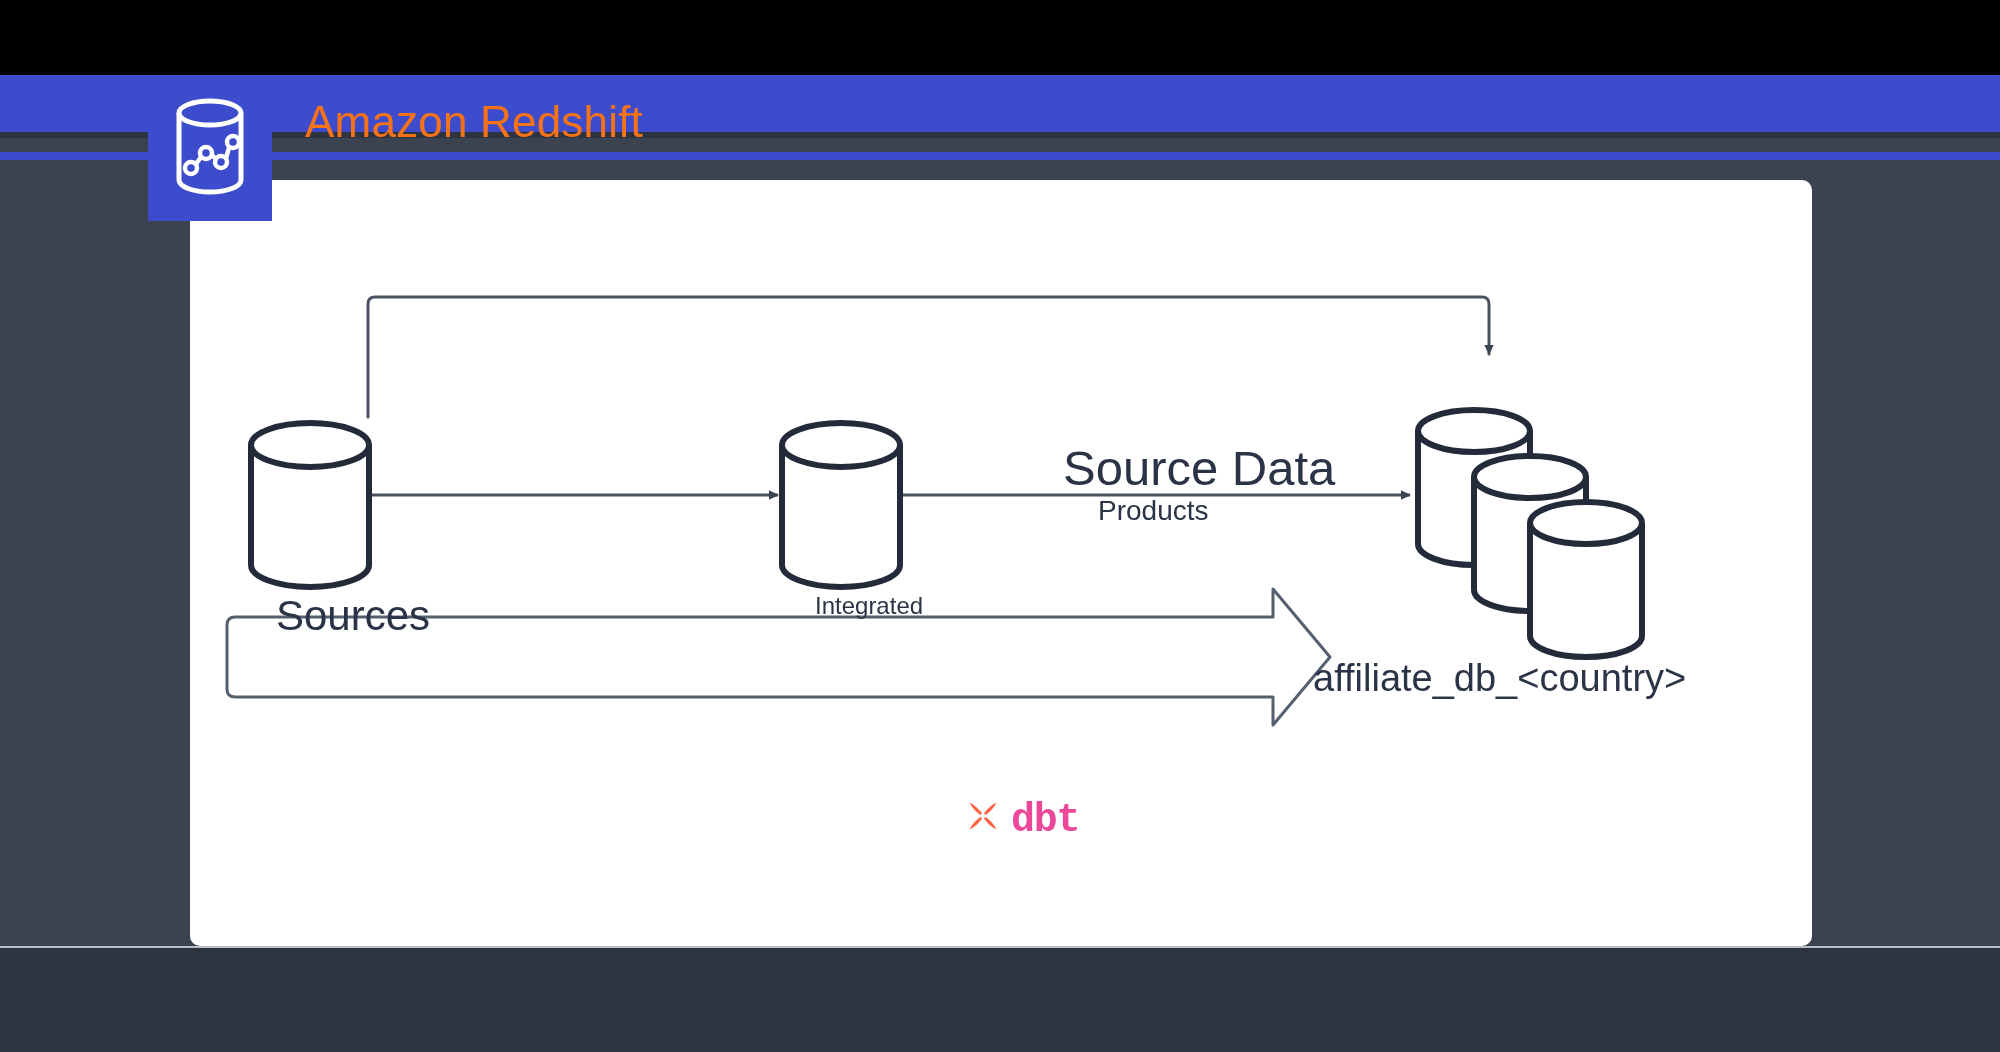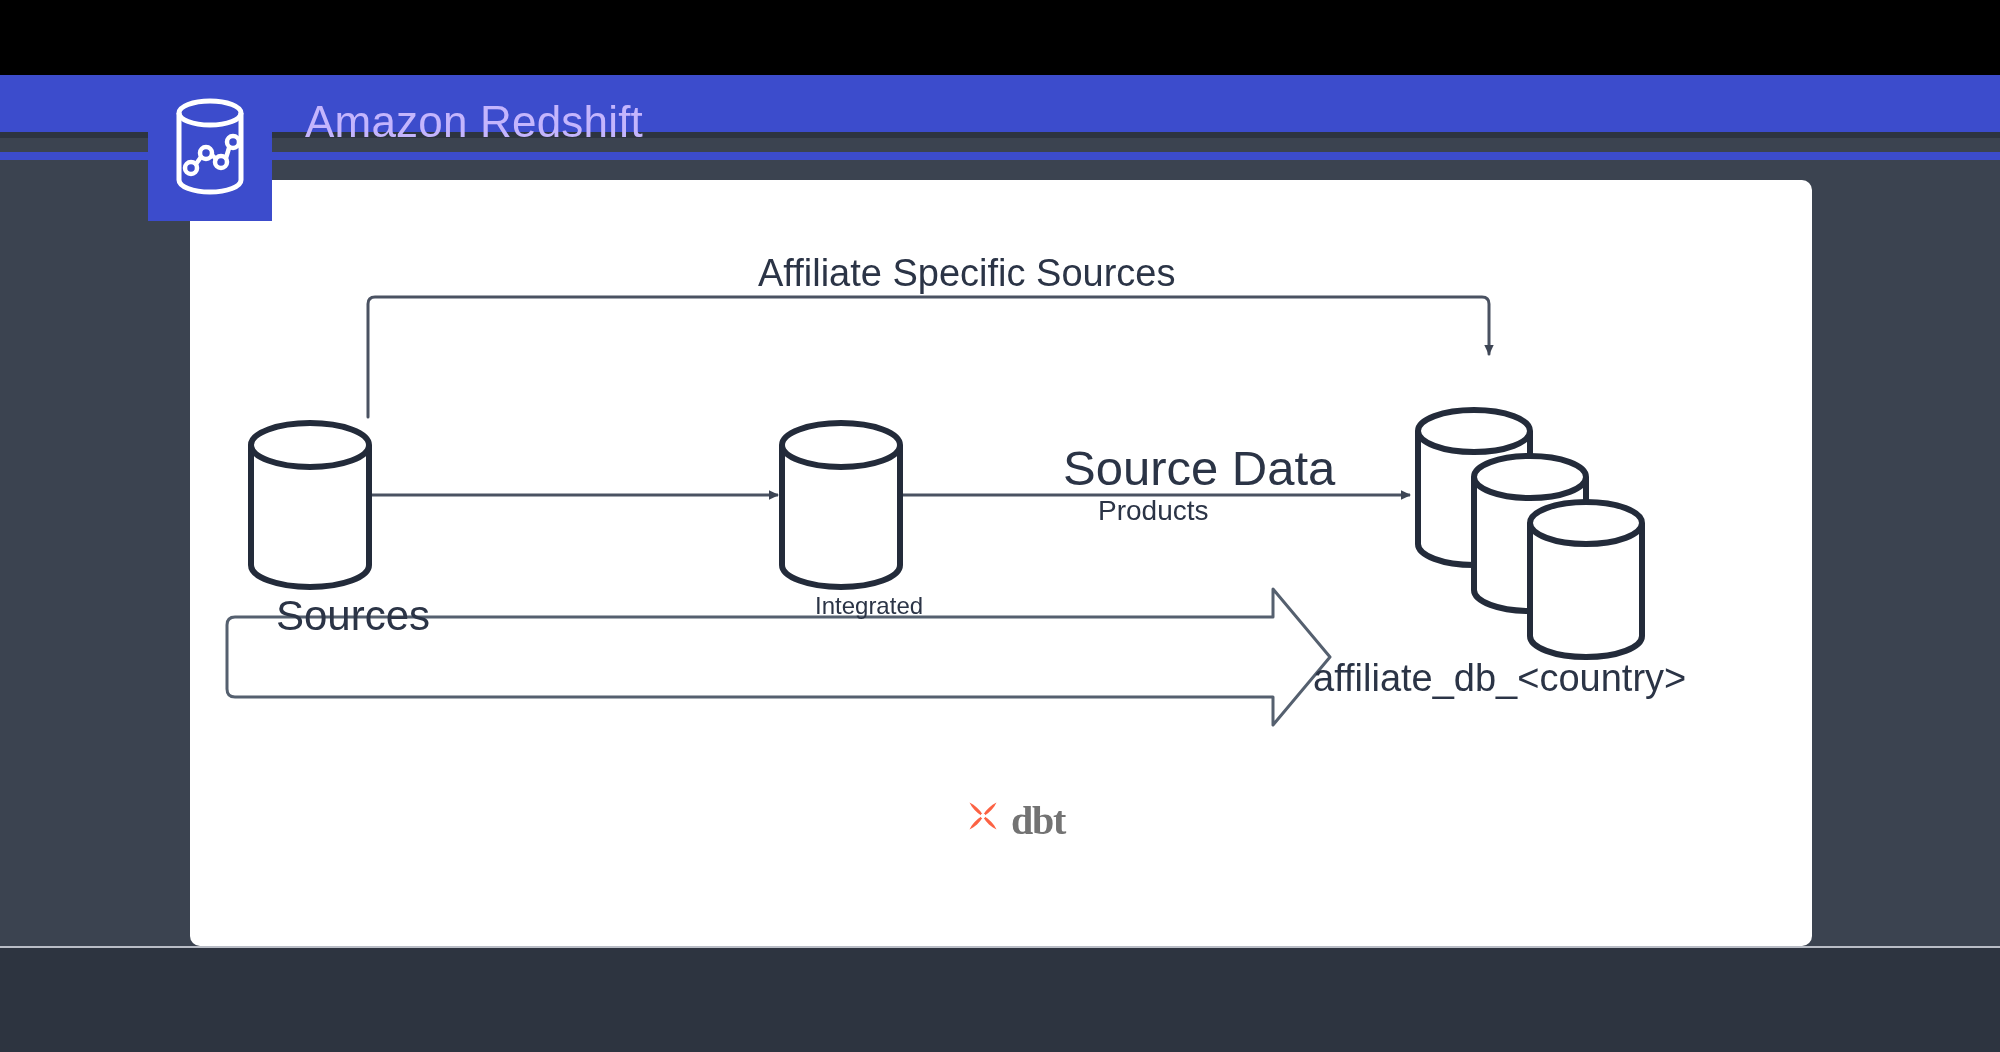--- a/index.html
+++ b/index.html
@@ -70,21 +70,21 @@
     width: 2000px;
     height: 8px;
     background: #3c4ccc;
   }
   .banner-title {
     position: absolute;
     left: 305px;
     top: 96px;
     font-size: 44px;
     font-weight: 400;
-    color: #c4b5fd;
+    color: #f97316;
     letter-spacing: 0.2px;
     line-height: 52px;
     white-space: nowrap;
     z-index: 6;
   }
 
   
   .icon-tile {
     position: absolute;
     left: 148px;
@@ -165,24 +165,24 @@
   .dbt-logo {
     position: absolute;
     left: 962px;
     top: 798px;
     z-index: 7;
     display: flex;
     align-items: center;
     gap: 7px;
   }
   .dbt-word {
-    font-family: Liberation Serif, serif;
+    font-family: Liberation Mono, monospace;
     font-size: 40px;
     font-weight: bold;
-    color: #737373;
+    color: #ec4899;
     letter-spacing: -1.2px;
     line-height: 40px;
   }
 </style>
 </head>
 <body>
 
 <div id="stage">
 
   <div class="band-slate"></div>
@@ -248,21 +248,20 @@
     <g>
       <path d="M1340 343 V 456 a 56 21 0 0 0 112 0 V 343" fill="#ffffff" stroke="#232b3a" stroke-width="6"></path>
       <ellipse cx="1396" cy="343" rx="56" ry="21" fill="#ffffff" stroke="#232b3a" stroke-width="6"></ellipse>
     </g>
 
     <path d="M37 445 Q37 437 45 437
              L1083 437 L1083 409 L1140 477 L1083 545 L1083 517
              L45 517 Q37 517 37 509 Z" transform="translate(0,0)" fill="#ffffff" stroke="#55606f" stroke-width="3" stroke-linejoin="round"></path>
   </svg>
 
-  <div class="dlabel lbl-affiliate">Affiliate Specific Sources</div>
 
   <div class="dlabel lbl-sdp1">Source Data</div>
 
   <div class="dlabel lbl-sdp2">Products</div>
 
   <div class="dlabel lbl-sources">Sources</div>
 
   <div class="dlabel lbl-integrated">Integrated</div>
 
   <div class="dlabel lbl-affiliatedb">affiliate_db_&lt;country&gt;</div>

